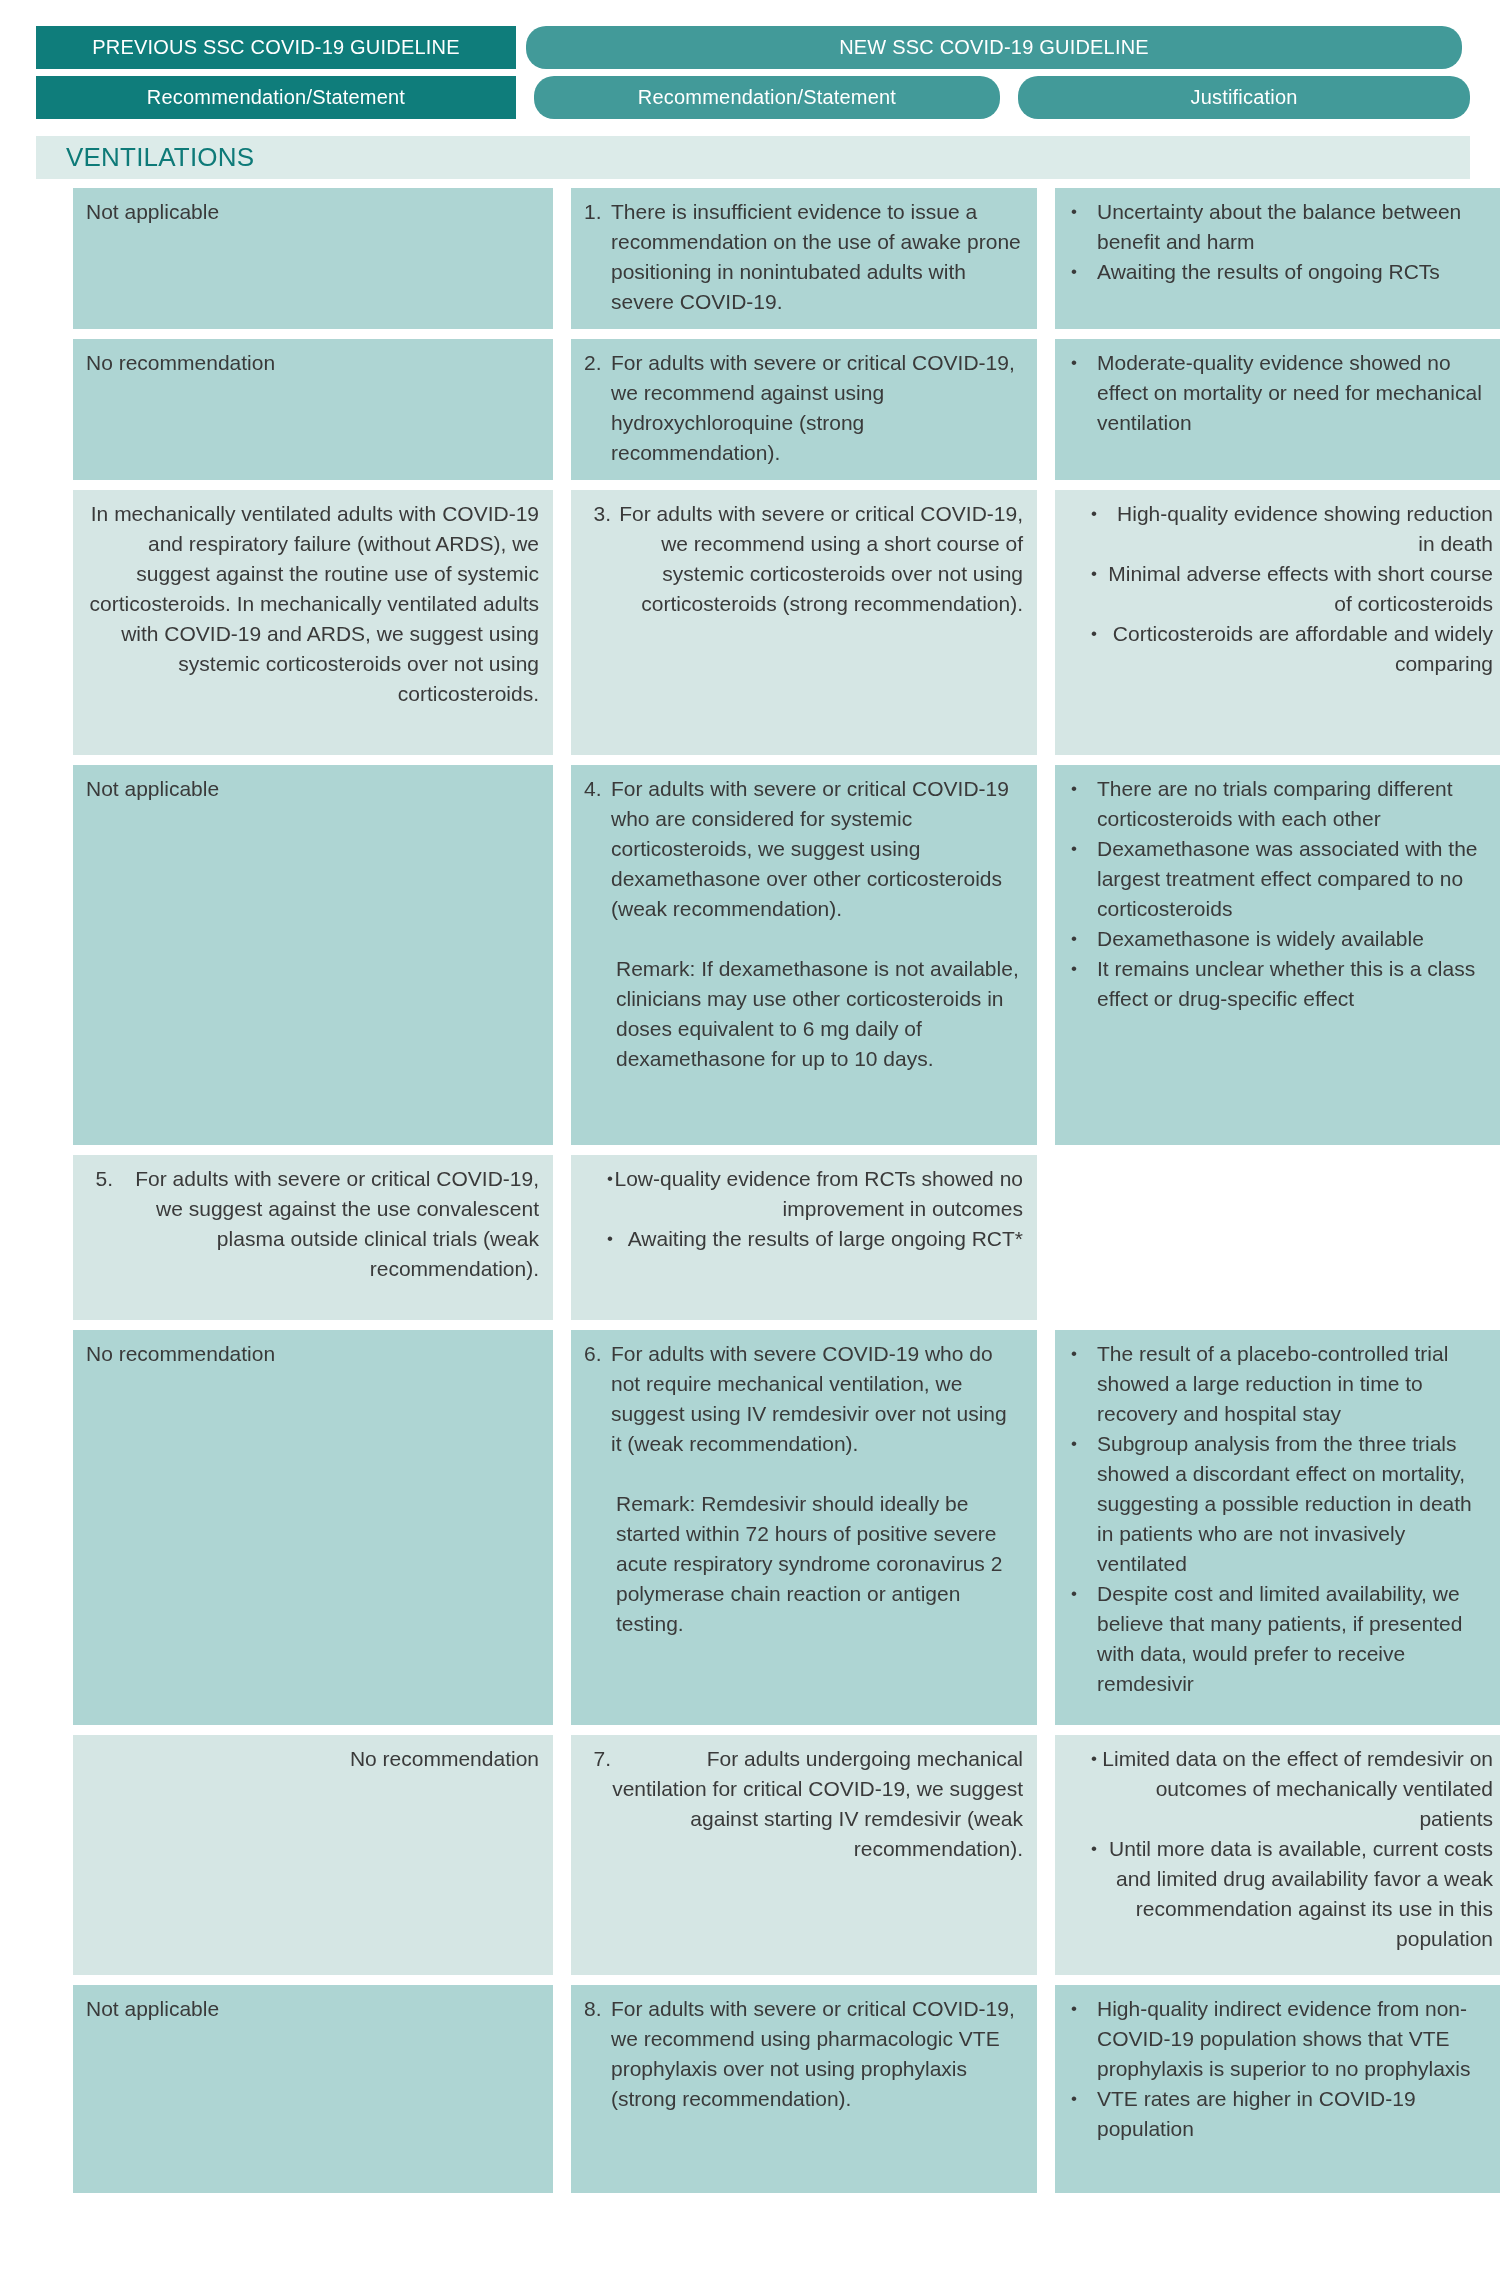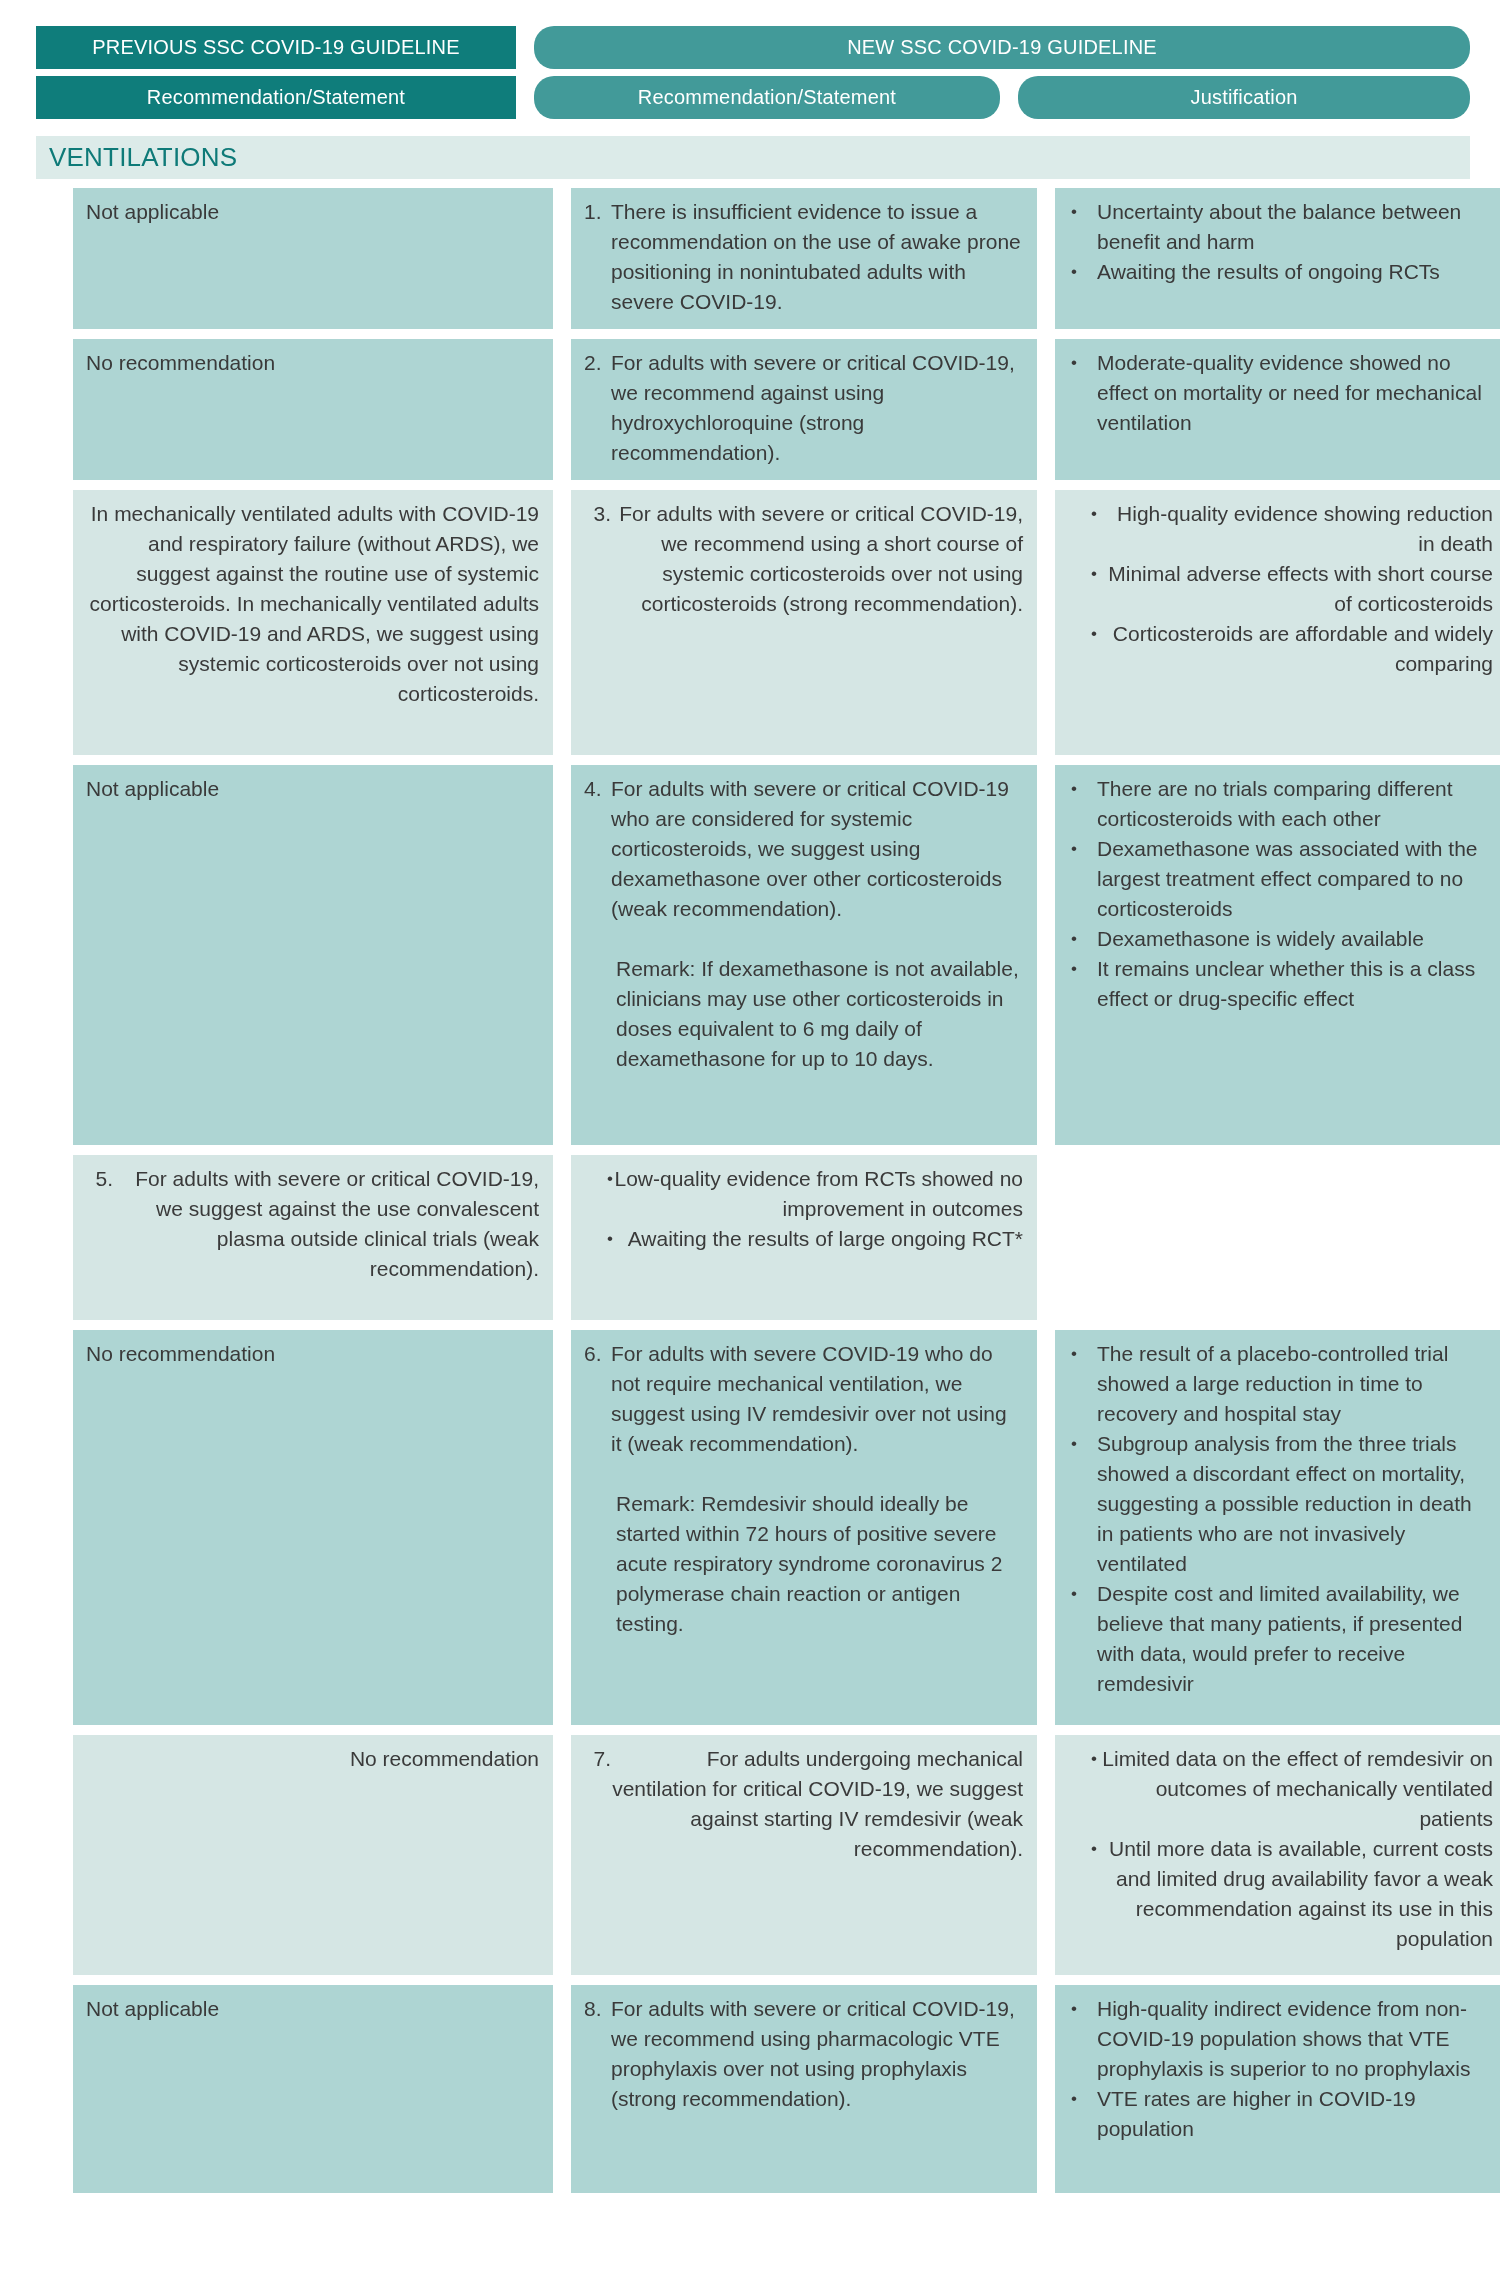--- a/index.html
+++ b/index.html
@@ -15,21 +15,21 @@
     box-sizing:border-box;
     padding:26px 30px 0 36px;
     background:#ffffff;
   }
   .tbl{ width:1434px; }
 
   
   .hrow{
     display:grid;
     grid-template-columns:480px 936px;
-    column-gap:18px;
+    column-gap:10px;
     margin-bottom:7px;
   }
   .hrow2{
     display:grid;
     grid-template-columns:480px 466px 452px;
     column-gap:18px;
     margin-bottom:17px;
   }
   .hcell{
     height:43px;
@@ -44,21 +44,21 @@
   .teal-mid{ background:#429a99;border-radius:20px; }
 
   
   .section-bar{
     height:43px;
     background:#dcebe9;
     color:#0e7a78;
     font-size:26px;
     display:flex;
     align-items:center;
-    padding-left:13px;
+    padding-left:30px;
     margin-bottom:9px;
     letter-spacing:.2px;
   }
 
   
   .row{
     display:grid;
     grid-template-columns:480px 466px 452px;
     column-gap:18px;
     margin-bottom:10px;

